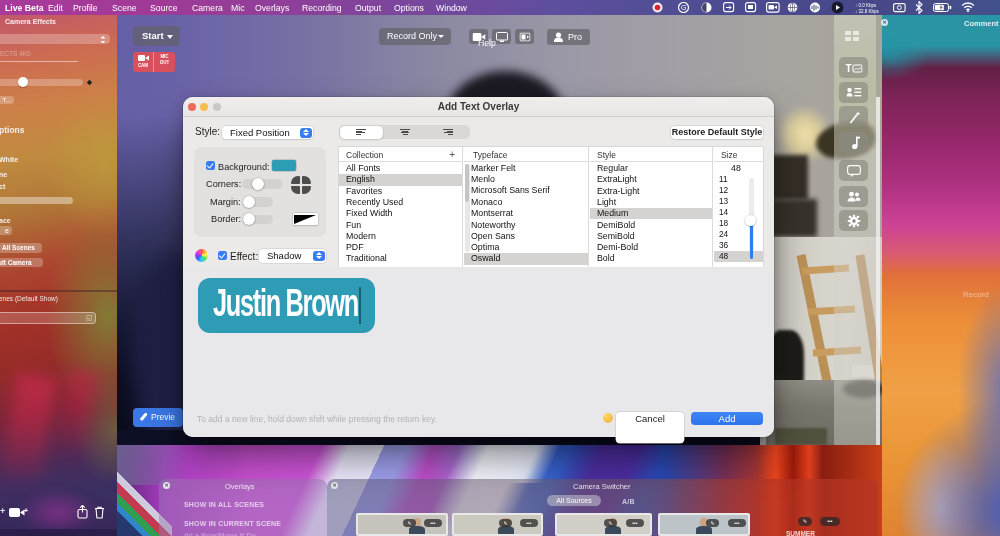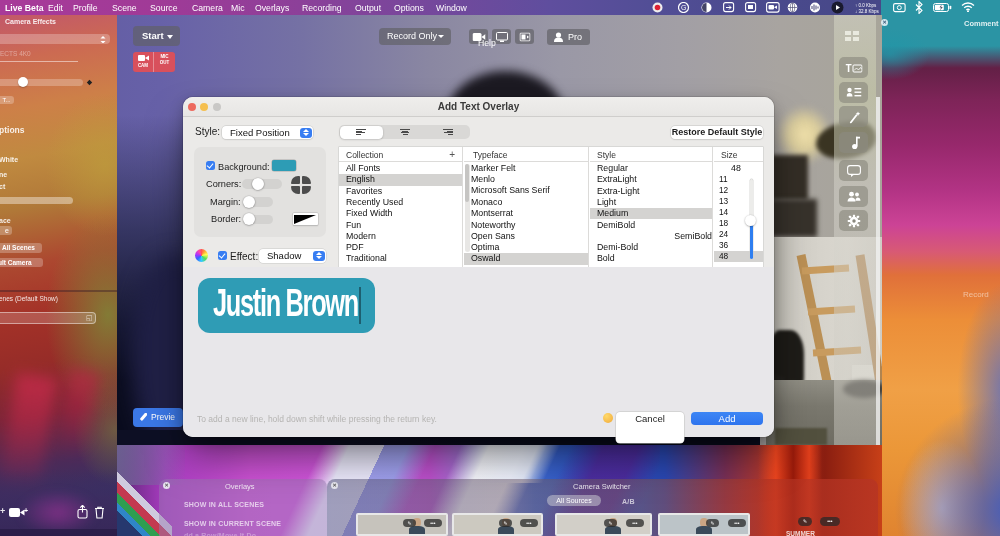--- a/index.html
+++ b/index.html
@@ -139,21 +139,21 @@
 .ptitle { position:absolute; font-size:7.5px; color:rgba(255,255,255,.85); }
 .pitem { position:absolute; font-size:7px; font-weight:bold; color:rgba(255,255,255,.68); letter-spacing:.2px; white-space:nowrap; }
 #allSources { left:220px; top:16px; width:54px; height:11px; background:rgba(200,200,210,.55); border-radius:5.5px; color:#fff; font-size:7px; text-align:center; line-height:11px; }
 .thumb { position:absolute; top:513px; height:23px; background:#c6c3bc; border:2px solid #e8e8e8; border-radius:2px; overflow:hidden; }
 .thumb > i { position:absolute; }
 .thumbface { width:8px; height:9px; background:#caa584; border-radius:45%; }
 .tbody { width:16px; height:8px; background:#3a4a5a; border-radius:40% 40% 0 0; }
 .tpill { position:absolute; border-radius:5px; background:rgba(40,40,40,.75); color:#fff; font-size:5px; text-align:center; }
 
 
-#menubar { left:0; top:0; width:881px; height:15px;
+#menubar { left:0; top:0; width:1000px; height:15px;
   background:linear-gradient(90deg,#a83a99 0px,#a03a97 160px,#8c4099 300px,#75489c 430px,#5f4e9e 550px,#524e96 650px,#49498c 780px,#474888 880px,#42518c 1000px);
   color:#fff; font-size:9px; }
 #menubar span { position:absolute; top:2.5px; white-space:nowrap; font-size:8.7px; }
 #menubar svg { position:absolute; }
 </style>
 </head>
 <body>
 <div class="abs" id="wallpaper"></div>
 
 <div class="abs" id="wallBottom">
@@ -480,21 +480,21 @@
         <div class="frow fsel" style="top:106.4px;">Oswald</div>
       </div>
       <div class="fcol" style="left:251px; width:123px;">
         <div class="fhead">Style</div>
         <div class="frow" style="top:16px;">Regular</div>
         <div class="frow" style="top:27.3px;">ExtraLight</div>
         <div class="frow" style="top:38.6px;">Extra-Light</div>
         <div class="frow" style="top:49.9px;">Light</div>
         <div class="frow fsel" style="top:61.2px;">Medium</div>
         <div class="frow" style="top:72.5px;">DemiBold</div>
-        <div class="frow" style="top:83.8px;text-align:right;">SemiBold</div>
+        <div class="frow" style="top:83.8px;">SemiBold</div>
         <div class="frow" style="top:95.1px;">Demi-Bold</div>
         <div class="frow" style="top:106.4px;">Bold</div>
       </div>
       <div class="fcol" style="left:375px; width:49px; border-right:none;">
         <div class="fhead">Size</div>
         <div class="frow" style="top:16px; padding-left:17px;">48</div>
         <div class="frow" style="top:27.3px; font-size:8.3px; padding-left:5px;">11</div>
         <div class="frow" style="top:38.2px; font-size:8.3px; padding-left:5px;">12</div>
         <div class="frow" style="top:49.1px; font-size:8.3px; padding-left:5px;">13</div>
         <div class="frow" style="top:60px; font-size:8.3px; padding-left:5px;">14</div>

